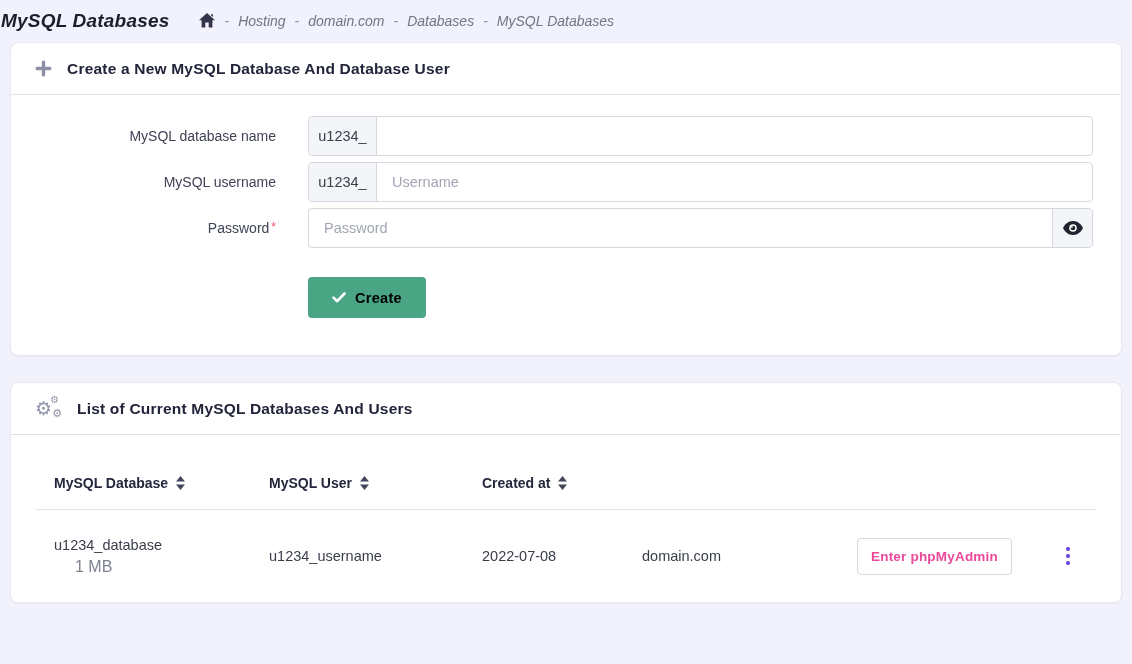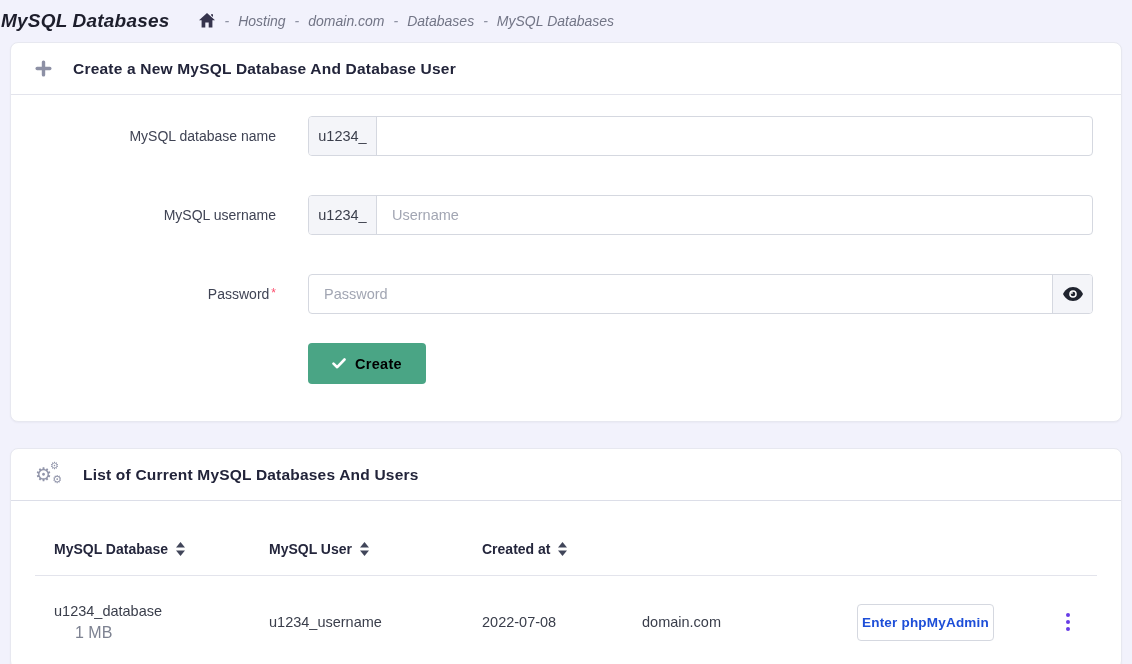--- a/index.html
+++ b/index.html
@@ -25,28 +25,28 @@
   .breadcrumb .sep { color:#8f93a3; }
   .breadcrumb .crumb { cursor:pointer; }
   .home-icon { display:inline-flex; margin-top:-2px; }
   
   .card {
     margin:0 10px; background:#fff;
     border:1px solid #e7e8f0; border-radius:8px;
     box-shadow:0 1px 2px rgba(30,30,60,.04);
   }
   .card-header {
-    display:flex; align-items:center; gap:21px;
+    display:flex; align-items:center; gap:15px;
     height:52px; padding:0 24px;
     border-bottom:1px solid #e3e4ec;
   }
   .card-title { font-size:15.5px; font-weight:700; color:#22243a; letter-spacing:.2px; }
   
   .card-body { padding:21px 24px 37px 24px; }
-  .form-row { display:flex; align-items:center; margin-bottom:39px; }
+  .form-row { display:flex; align-items:center; margin-bottom:6px; }
   .form-row.last { margin-bottom:29px; }
   .form-label {
     width:273px; padding-right:32px; text-align:right;
     font-size:14px; color:#3f4354; flex:none;
   }
   .req { color:#fc4f6e; font-size:12px; vertical-align:top; margin-left:2px; }
   .input-group {
     flex:1; margin-right:4px; height:40px;
     display:flex; align-items:stretch;
     border:1px solid #d5d8e0; border-radius:4px;
@@ -90,23 +90,23 @@
   .tr.head { height:75px; padding-top:22px; border-bottom:1px solid #e3e4ec; }
   .tr.row { height:92px; }
   .th {
     display:flex; align-items:center; gap:8px;
     font-size:14px; font-weight:700; color:#24263c; cursor:pointer;
   }
   .th.plain { cursor:default; }
   .td { font-size:14.5px; color:#3a3e4b; }
   .db-size { font-size:16px; color:#7d8291; margin-top:5px;margin-left:21px; }
   .pma-btn {
-    padding:10px 4px; background:#fff;
+    padding:10px 13px; background:#fff;
     border:1px solid #d5d8e0; border-radius:4px;
-    color:#1d4ed8; font-size:13.5px; font-weight:700; letter-spacing:.2px;
+    color:#ec4899; font-size:13.5px; font-weight:700; letter-spacing:.2px;
     cursor:pointer; font-family:"Liberation Sans", sans-serif;
   }
   .kebab {
     display:flex; flex-direction:column; gap:3px;
     padding:6px 8px; cursor:pointer; justify-self:start; margin-left:-2px;
   }
   .kebab i { width:4px; height:4px; border-radius:50%; background:#673de6; }
 </style>
 </head>
 <body>

